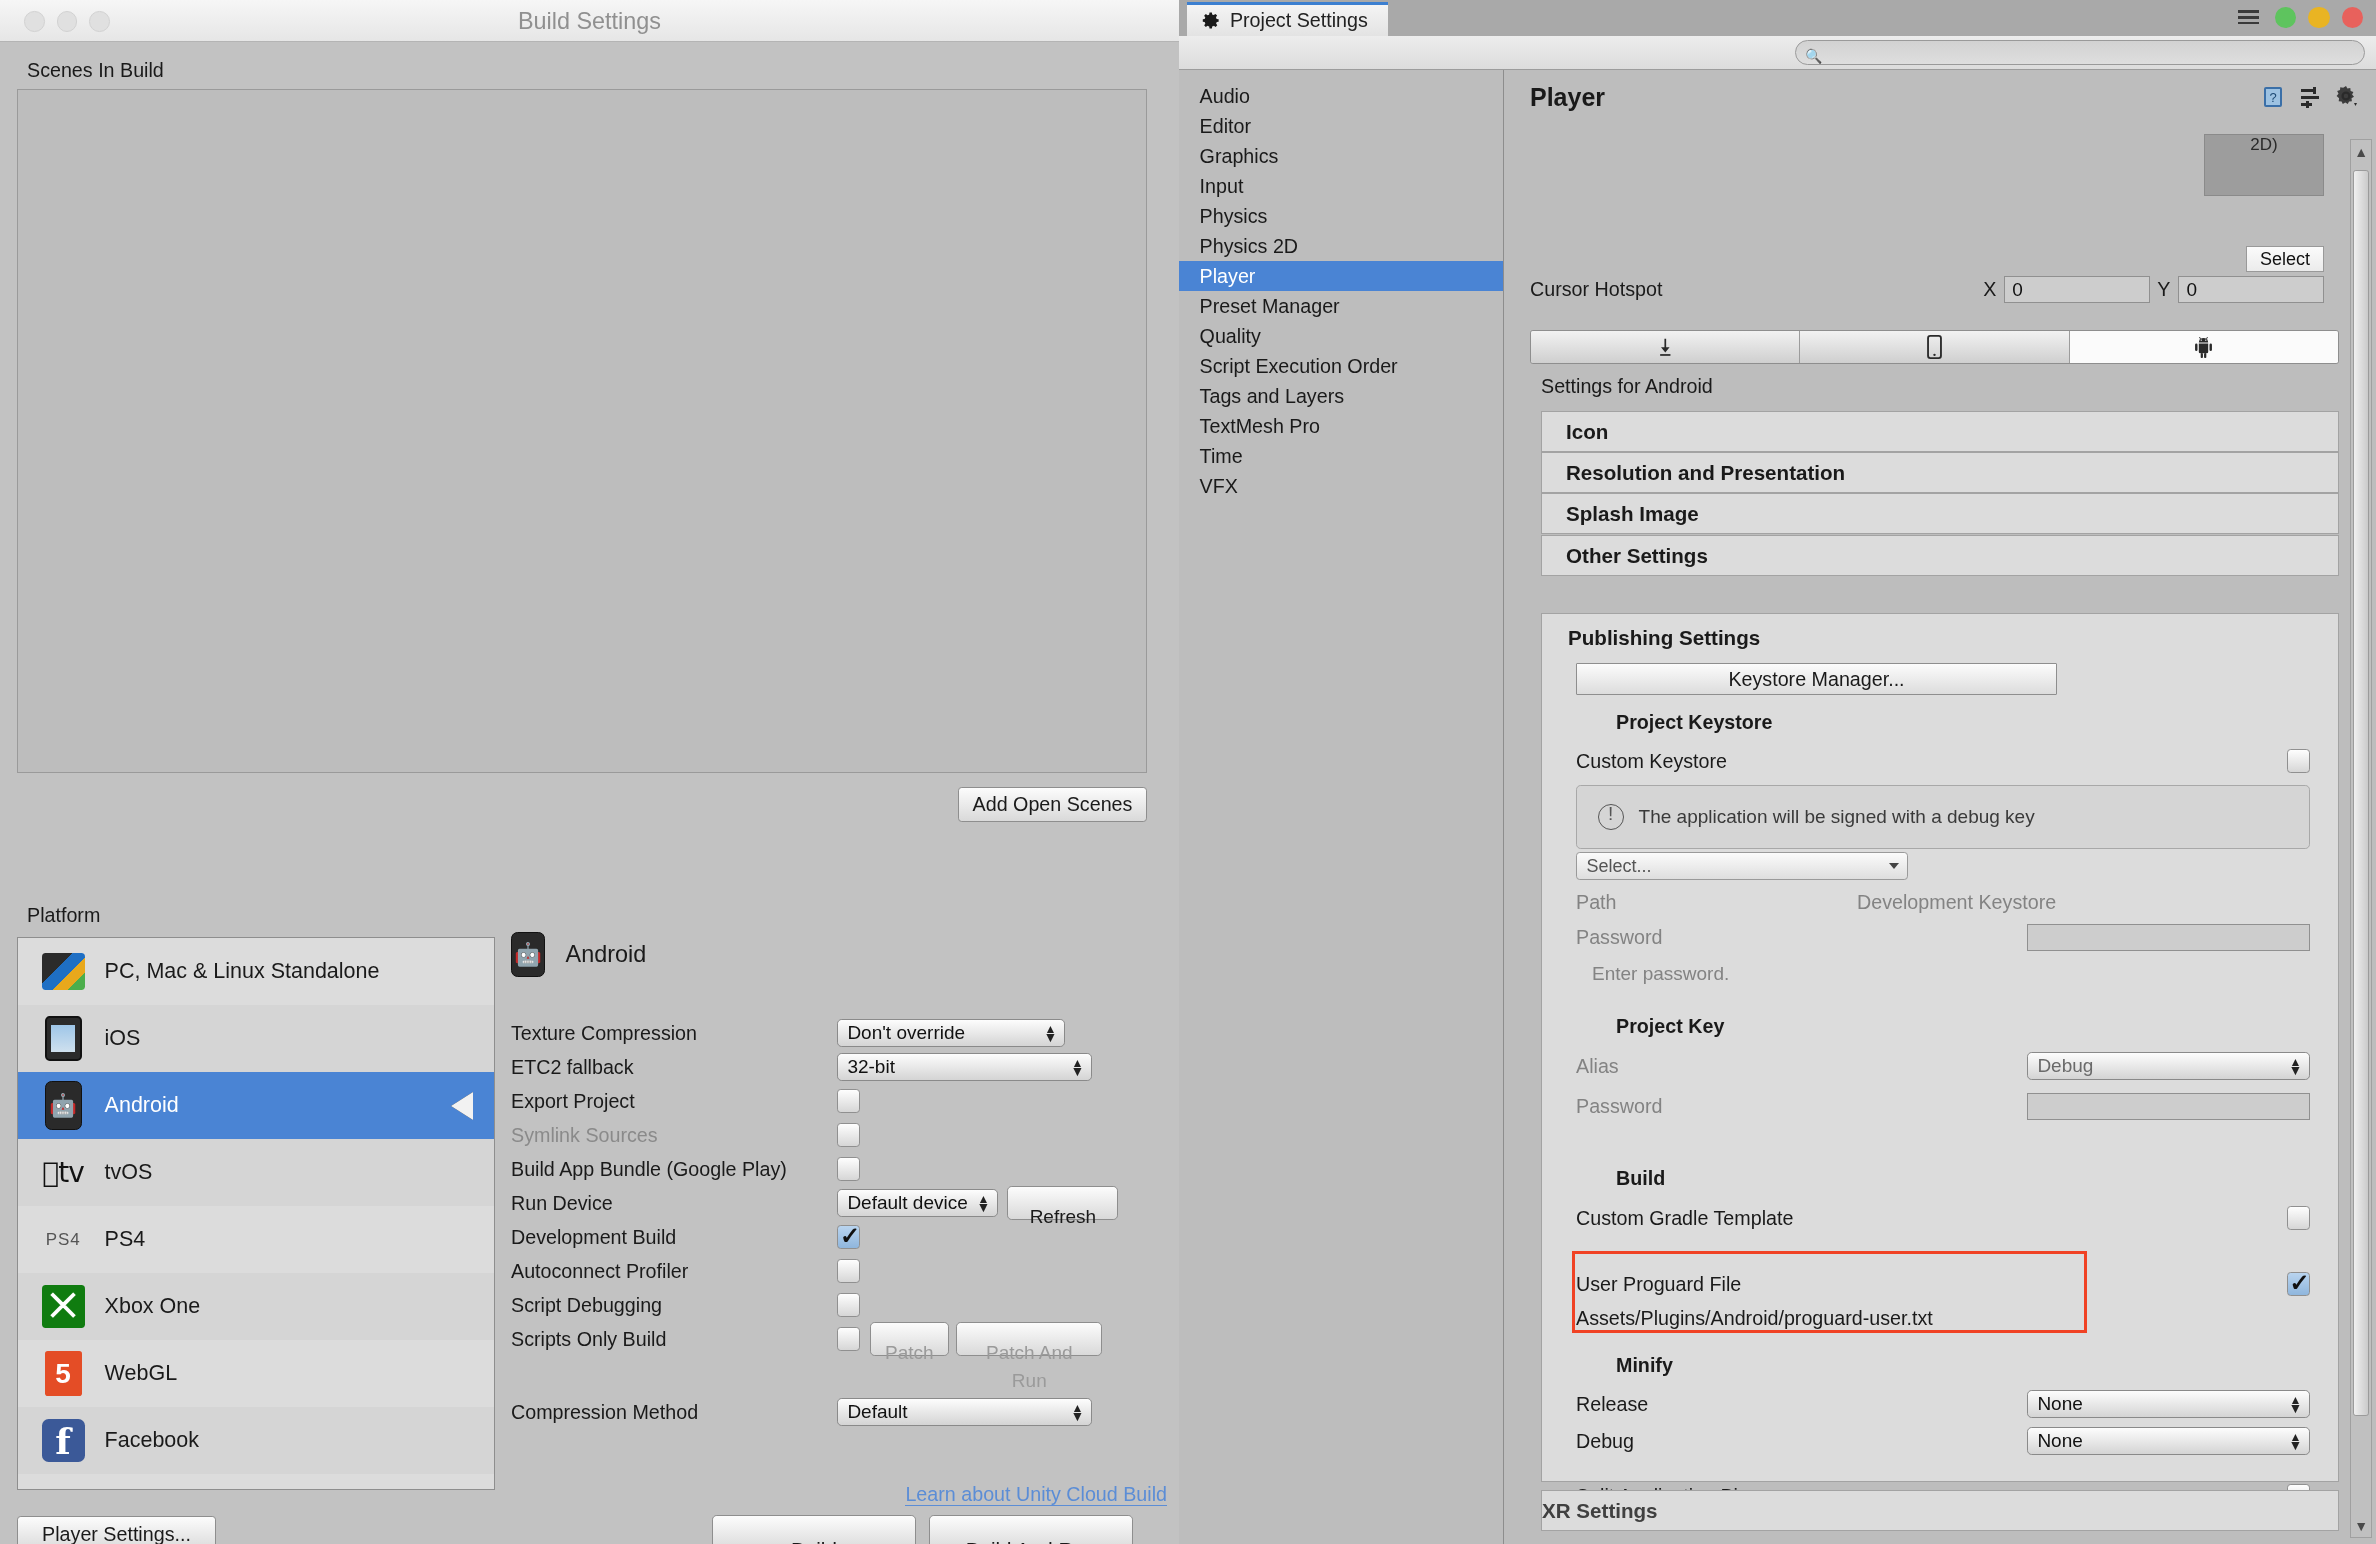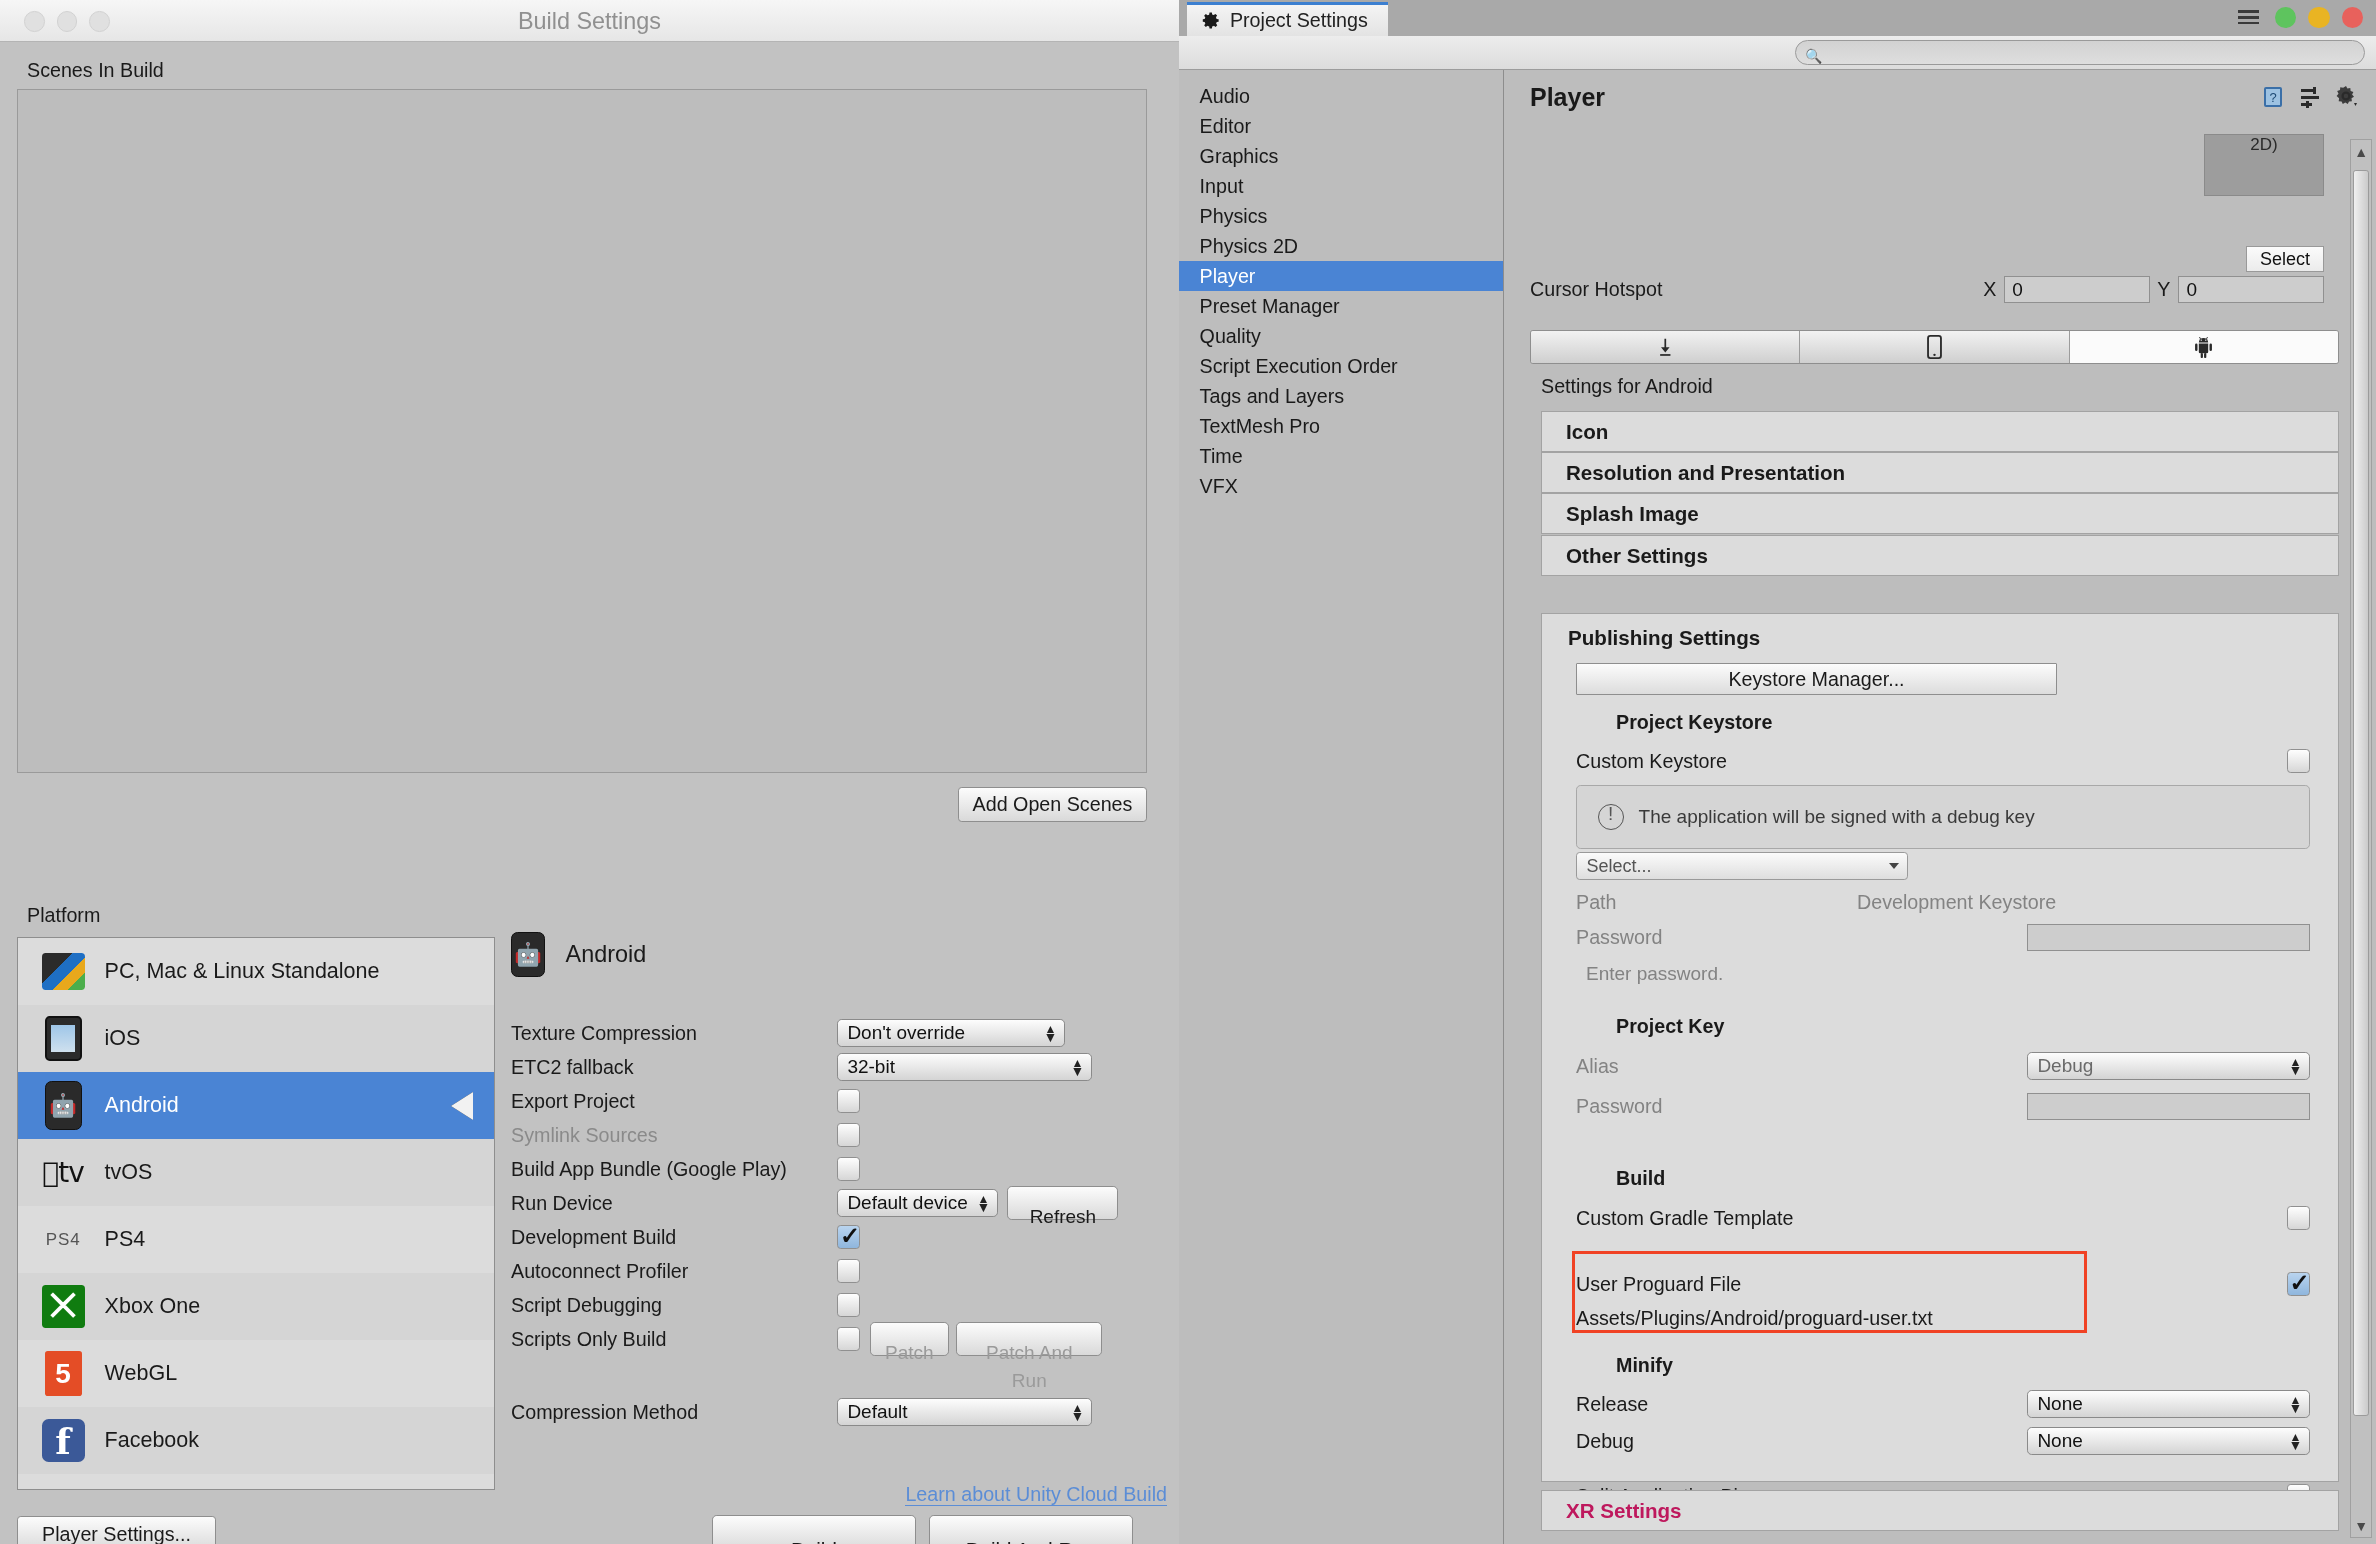--- a/index.html
+++ b/index.html
@@ -217,21 +217,21 @@
            border: 0.9px solid #9a9a9a; border-radius: 3.7px; font-size: 18px; color: #555;
            line-height: 26px; padding: 0 22.5px 0 9.4px; position: relative; }
   .ddown .car { position: absolute; right: 8.4px; top: 10.3px; width: 0; height: 0;
                 border-left: 5.6px solid transparent; border-right: 5.6px solid transparent;
                 border-top: 6.6px solid #444; }
 
   .hl-box { position: absolute; left: 30px; right: 251px; border: 3.7px solid #f04224; }
 
   .xr-fold { position: absolute; left: 37px; right: 37px; bottom: 13px; height: 41px;
              background: #dcdcdc; border: 0.9px solid #a3a3a3; font-size: 20.6px;
-             font-weight: bold; color: #be185d; line-height: 39px; padding-left: 24px; }
+             font-weight: bold; color: #404040; line-height: 39px; }
 
   .ps-scroll { position: absolute; right: 3.7px; top: 69px; bottom: 5.6px; width: 22.5px;
                background: #c0c0c0; border: 0.9px solid #a0a0a0; }
   .ps-scroll .thumb { position: absolute; left: 1.9px; right: 1.9px; top: 30px; height: 1246px;
                       background: linear-gradient(90deg,#f0f0f0,#cacaca); border: 0.9px solid #9b9b9b;
                       border-radius: 2.8px; }
   .ps-scroll .ar { position: absolute; left: 0; right: 0; text-align: center;
                    font-size: 14px; color: #4a4a4a; }
 </style>
 </head>
@@ -543,21 +543,21 @@
           <div class="prow" style="top:274px;">
             <span class="pl dim">Path</span>
             <span class="ctl" style="font-size:19.7px;color:#838383;width:562px;">Development Keystore</span>
           </div>
 
           <div class="prow" style="top:309px;">
             <span class="pl dim">Password</span>
             <span class="ctl ufield" style="width:283px;"></span>
           </div>
 
-          <div style="position:absolute;left:44px;top:349px;font-size:19px;color:#838383;">Enter password.</div>
+          <div style="position:absolute;left:50px;top:349px;font-size:19px;color:#838383;">Enter password.</div>
 
           <div class="sub-h" style="top:401px;">Project Key</div>
 
           <div class="prow" style="top:438px;">
             <span class="pl dim">Alias</span>
             <span class="ctl usel" style="width:283px;color:#6a6a6a;">
               <span>Debug</span>
               <span class="st"><b>▲</b>▼</span>
             </span>
           </div>

